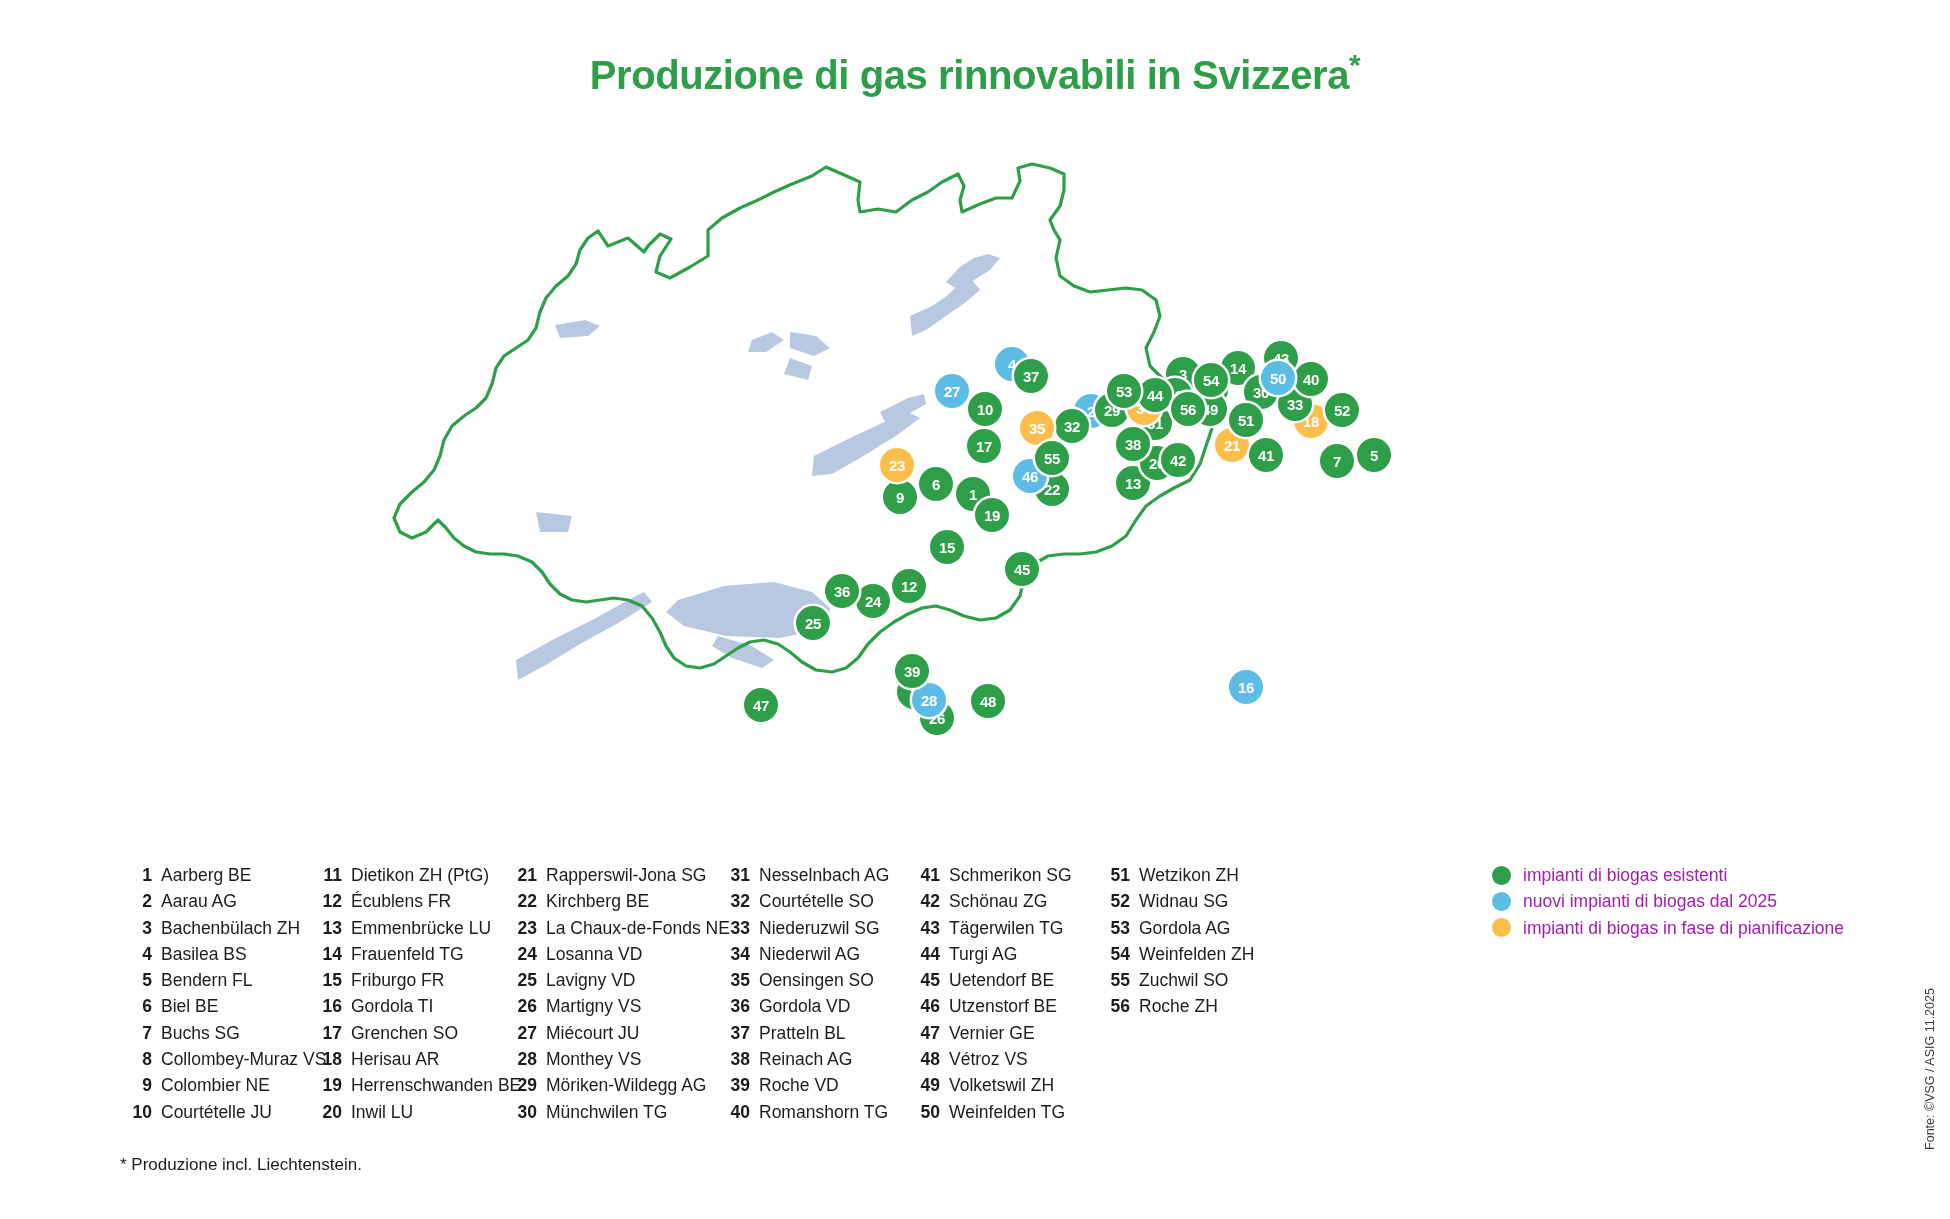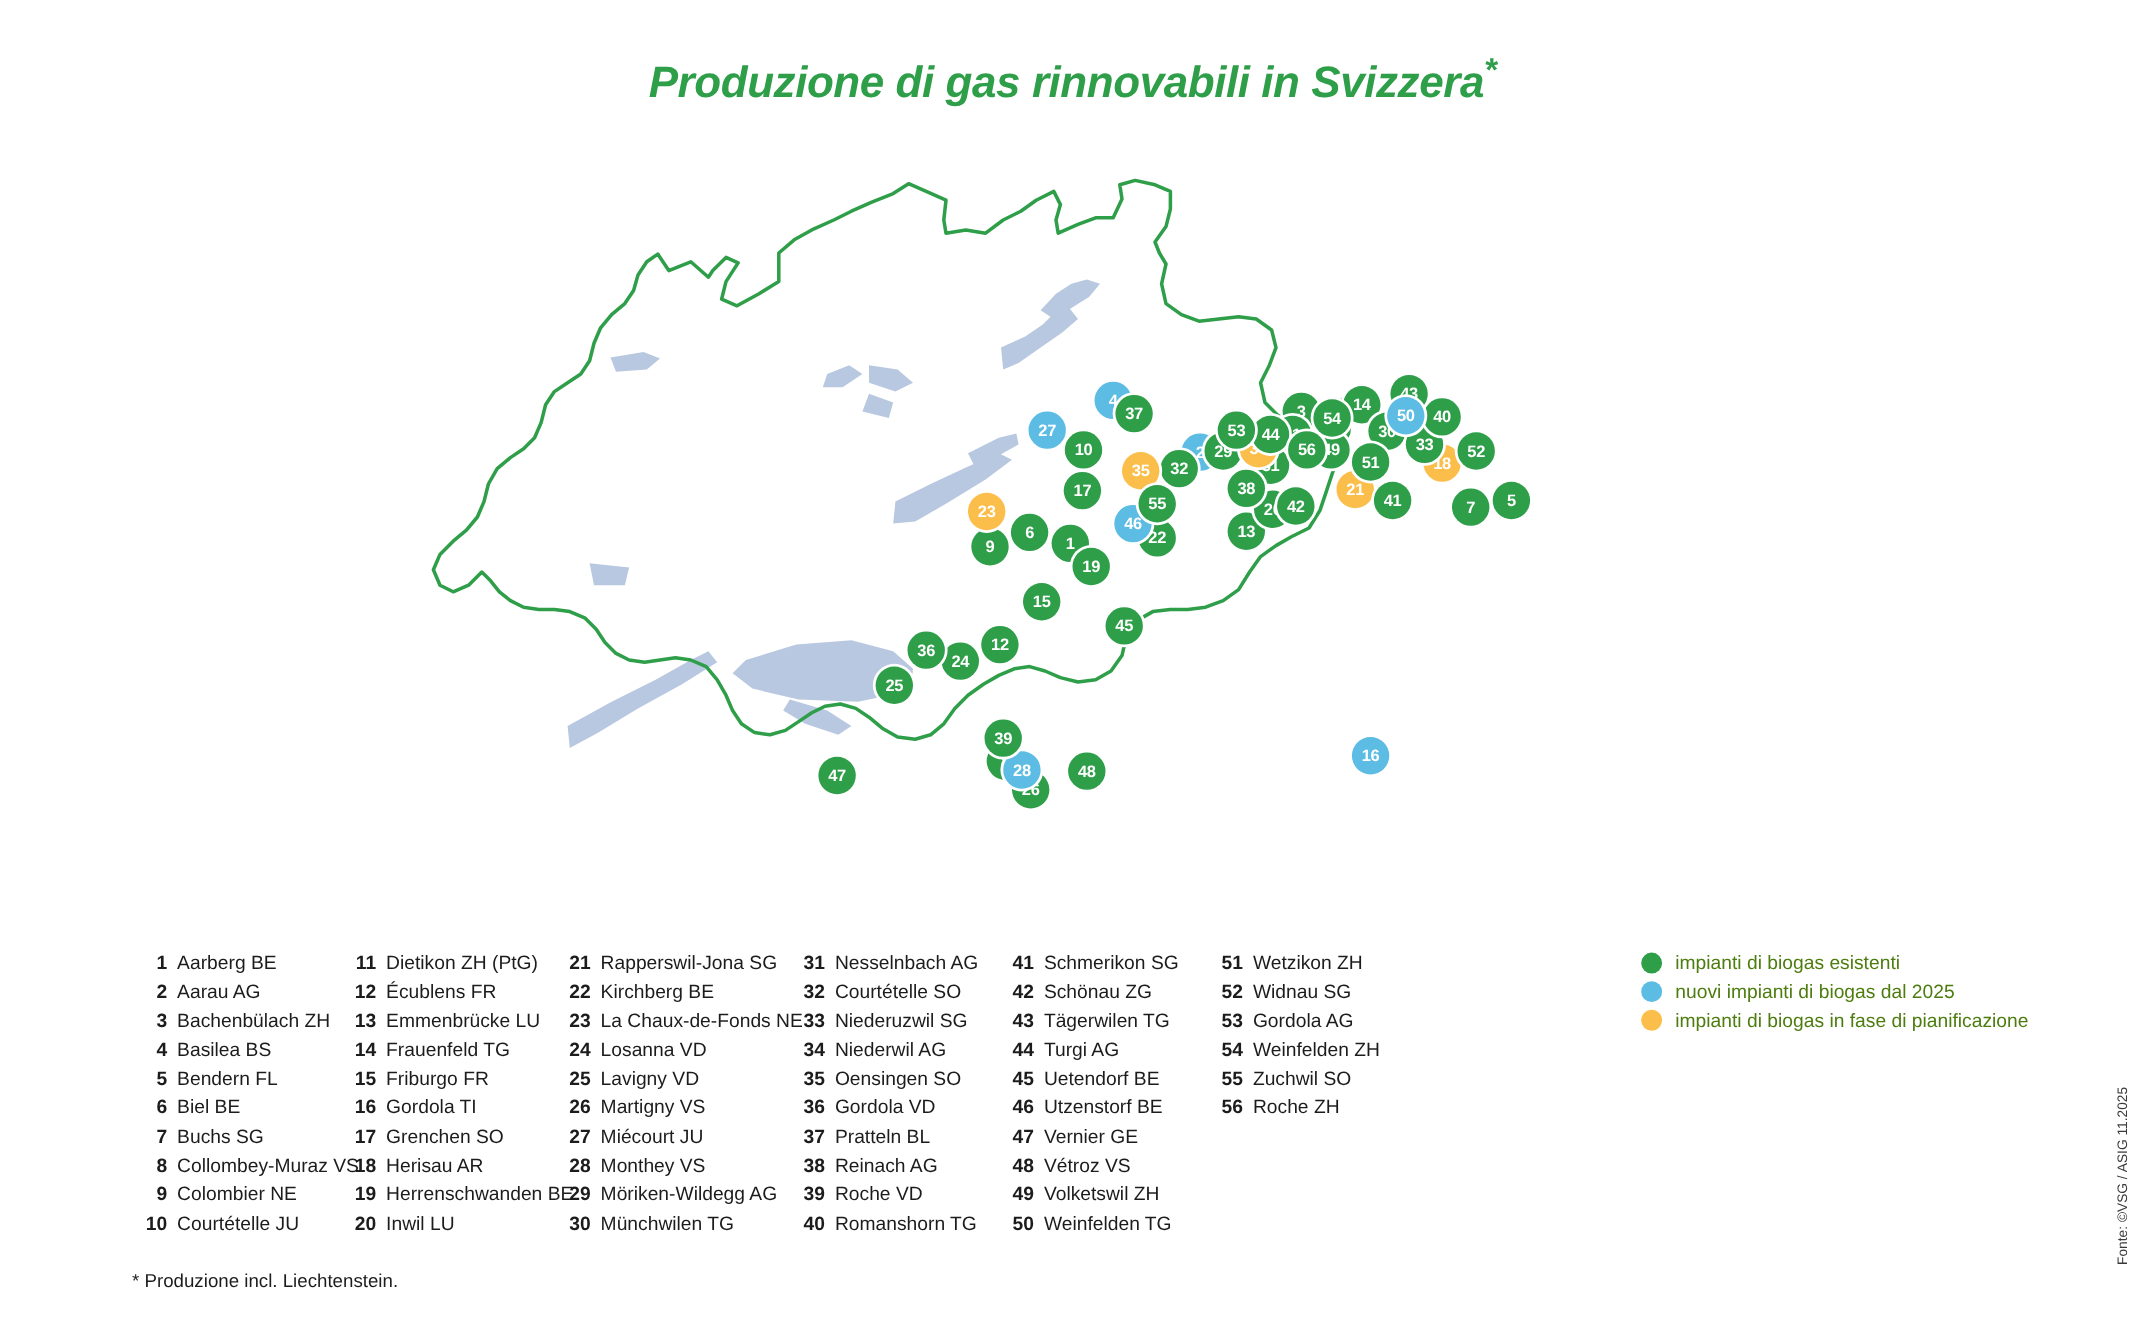--- a/index.html
+++ b/index.html
@@ -21,21 +21,20 @@
   #title {
     position: absolute;
     left: 0; right: 0;
     top: 48px;
     text-align: center;
     font-size: 40px;
     font-weight: bold;
     color: #2e9e49;
     letter-spacing: -0.4px;
     white-space: nowrap;
-    font-style: italic;
   }
   #title .star { font-size: 30px; vertical-align: super; }
 
   
   #map-wrap {
     position: absolute;
     left: 360px;
     top: 140px;
     width: 1250px;
     height: 560px;
@@ -92,21 +91,21 @@
     position: absolute;
     left: 1492px;
     top: 862px;
   }
   .key-row {
     display: flex;
     align-items: center;
     line-height: 26.3px;
     height: 26.3px;
     font-size: 17.5px;
-    color: #4d7c0f;
+    color: #a21caf;
     white-space: nowrap;
   }
   .key-dot {
     width: 19px; height: 19px;
     border-radius: 50%;
     margin-right: 12px;
     flex: 0 0 19px;
   }
 
   

